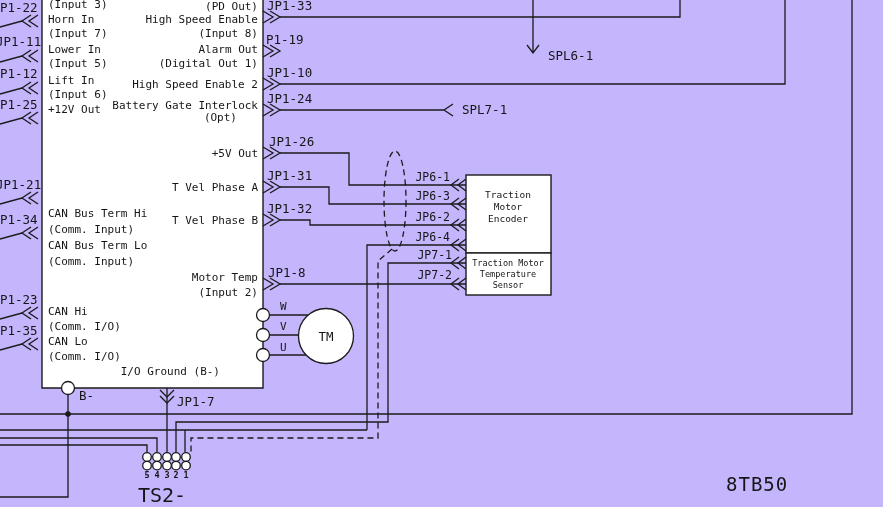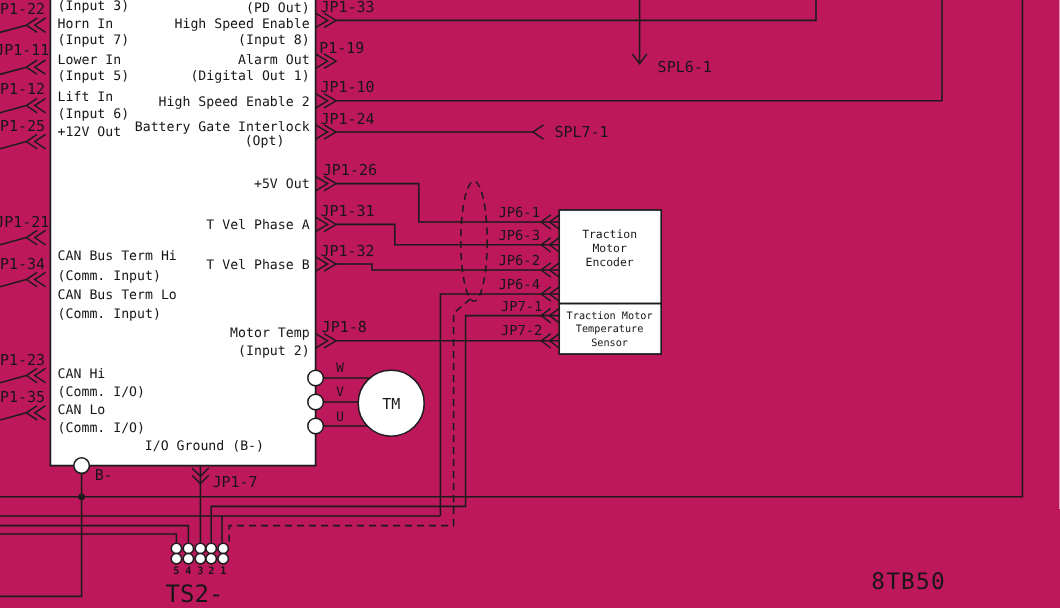--- a/index.html
+++ b/index.html
@@ -1,16 +1,16 @@
 <!DOCTYPE html>
 <html><head>
 <meta charset="utf-8">
 <style>
   html,body{margin:0;padding:0;background:#ffffff;}
-  #stage{position:relative;width:883px;height:507px;background:#be185d;overflow:hidden;}
+  #stage{position:relative;width:883px;height:507px;background:#c4b5fd;overflow:hidden;}
   svg{position:absolute;left:0;top:0;}
   .wire{stroke:#1b1b1b;stroke-width:1.3;fill:none;}
   .dashed{stroke:#1b1b1b;stroke-width:1.3;fill:none;stroke-dasharray:6 4;}
   .node{fill:#ffffff;stroke:#1b1b1b;stroke-width:1.3;}
   .dot{fill:#1b1b1b;stroke:none;}
   .box{fill:#ffffff;stroke:#1b1b1b;stroke-width:1.4;}
   text{font-family:"DejaVu Sans Mono","Liberation Mono",monospace;fill:#161616;}
   .t11{font-size:11px;}
   .t12{font-size:12.5px;}
   .t11b{font-size:11.5px;}

